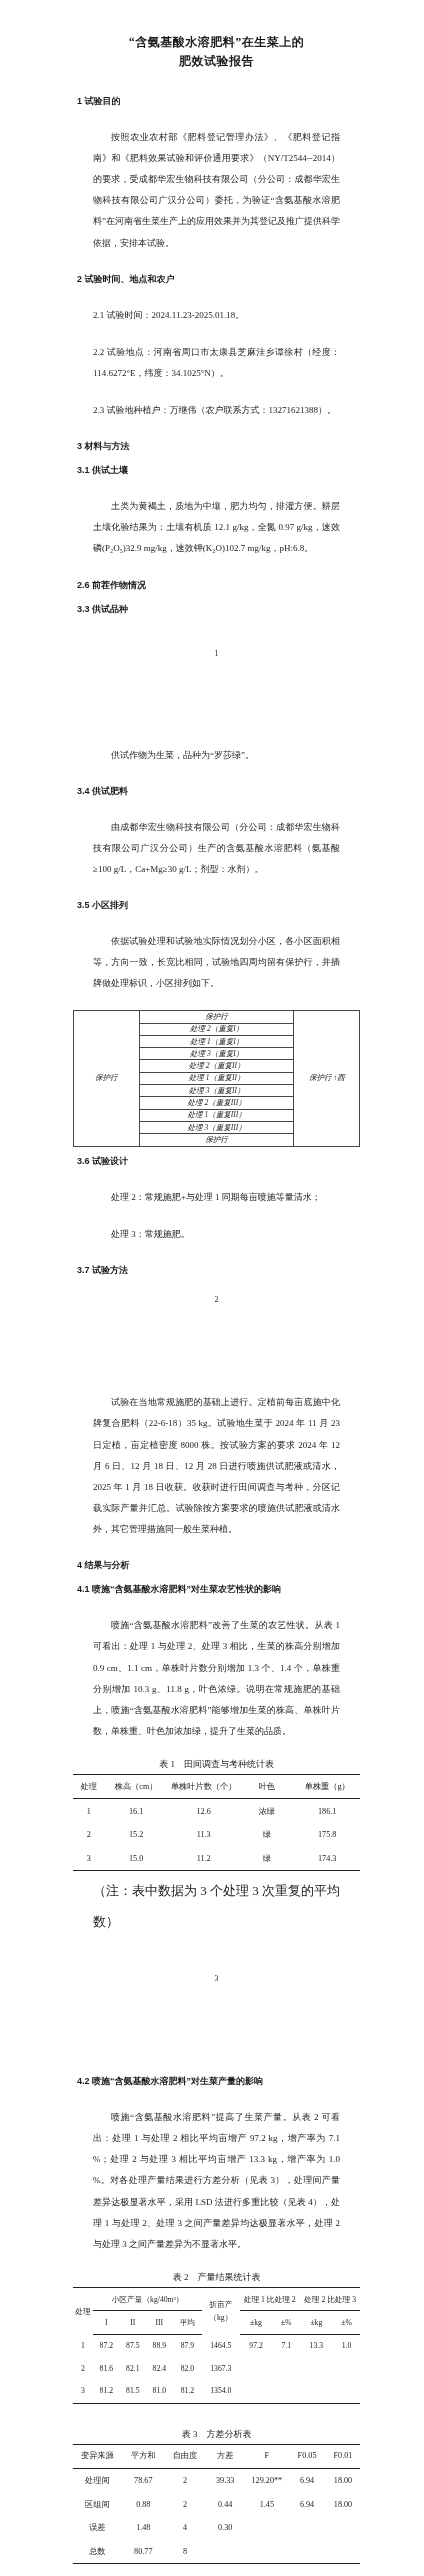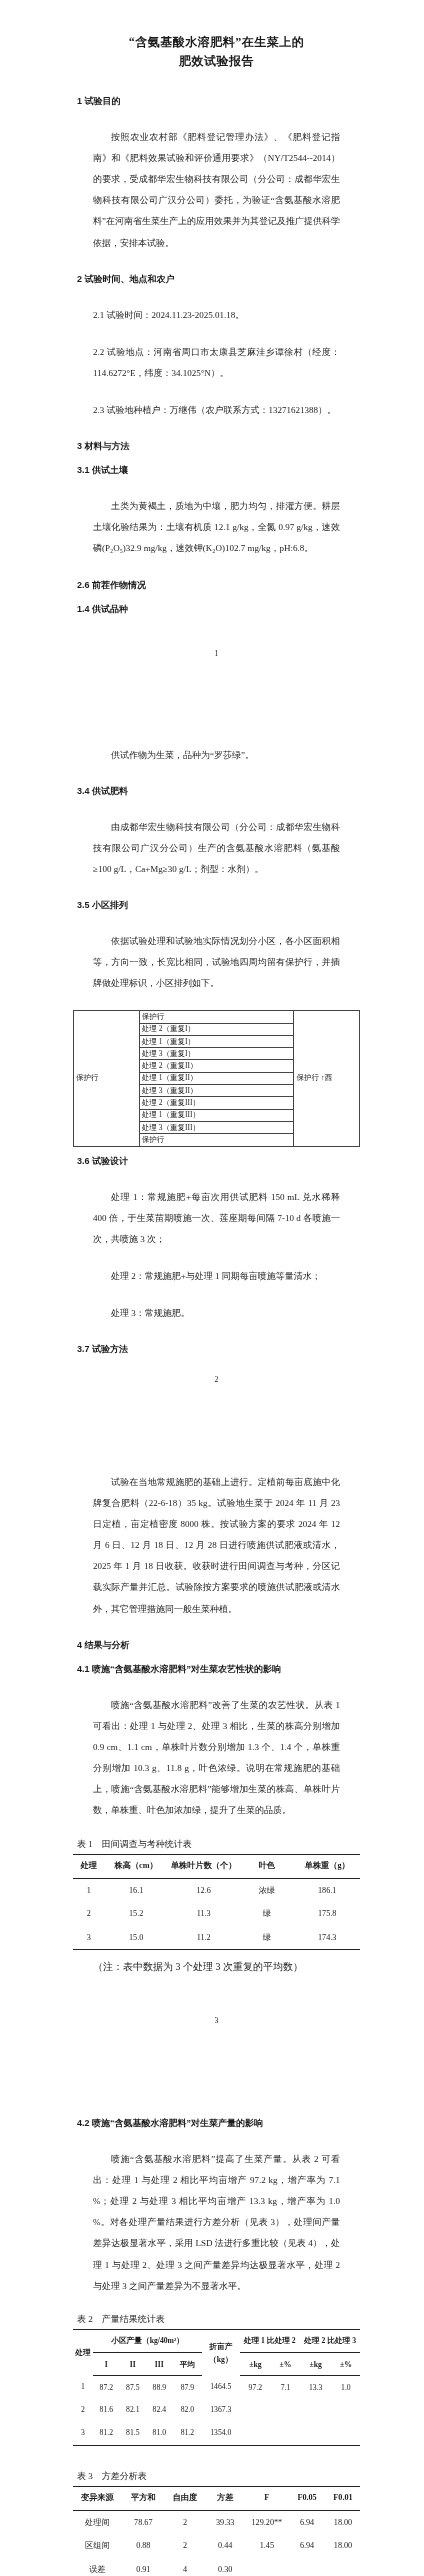--- a/index.html
+++ b/index.html
@@ -18,34 +18,34 @@
   }
   p{margin:16px;font-size:9px;line-height:2.35;text-align:justify;}
   .ind{text-indent:2em;}
   .pagenum{text-align:center;font-size:7.7px;color:#222;}
   
   .plot-table{
     border-collapse:collapse;width:103%;margin:7.2px 0 5.2px -4.1px;
     font-size:7.5px;
   }
   .plot-table td{
-    border:0.5px solid #444;height:11.3px;padding:0 2.1px;
+    border:0.5px solid #444;text-align:center;height:11.3px;padding:0 2.1px;font-style:italic;
   }
   .plot-table td.side{width:23%;border-left:0.5px solid #444;}
   
-  .cap{font-size:9px;margin:9.3px 0 3.1px;}
+  .cap{text-align:center;font-size:9px;margin:9.3px 0 3.1px;}
   table.tl{
     border-collapse:collapse;width:103%;margin:3.1px 0 3.1px -4.1px;
     border-top:1px solid #222;border-bottom:1px solid #222;font-size:8.2px;
   }
-  table.tl th{font-weight:bold;padding:4.6px 1.5px;text-align:center;line-height:1.7;word-break:break-all;}
+  table.tl th{font-weight:normal;padding:4.6px 1.5px;text-align:center;line-height:1.7;word-break:break-all;}
   table.tl td{padding:5.2px 1.5px;text-align:center;line-height:1.6;}
   table.tl thead tr:last-child th{border-bottom:0.5px solid #222;}
   th.gb{border-bottom:0.5px solid #222;}
-  .note{font-size:10px;margin-top:5.2px;}
+  .note{font-size:13px;margin-top:5.2px;}
 </style>
 </head>
 <body>
 
 <div class="doc">
 
   <div class="title">
     <span>“含氨基酸水溶肥料”在生菜上的</span><br>
     <span>肥效试验报告</span>
   </div>
@@ -57,21 +57,21 @@
   <p>2.1 试验时间：2024.11.23-2025.01.18。</p>
   <p>2.2 试验地点：河南省周口市太康县芝麻洼乡谭徐村（经度：114.6272°E，纬度：34.1025°N）。</p>
   <p>2.3 试验地种植户：万继伟（农户联系方式：13271621388）。</p>
 
   <h2>3 材料与方法</h2>
   <h2>3.1 供试土壤</h2>
   <p class="ind">土类为黄褐土，质地为中壤，肥力均匀，排灌方便。耕层土壤化验结果为：土壤有机质 12.1 g/kg，全氮 0.97 g/kg，速效磷(P₂O₅)32.9 mg/kg，速效钾(K₂O)102.7 mg/kg，pH:6.8。</p>
 
   <h2>2.6 前茬作物情况</h2>
 
-  <h2>1.4 供试品种</h2>
+  <h2>3.3 供试品种</h2>
 
   <div class="pagenum" style="margin:30px 0 87px;">1</div>
 
   <p class="ind">供试作物为生菜，品种为“罗莎绿”。</p>
 
   <h2>3.4 供试肥料</h2>
   <p class="ind">由成都华宏生物科技有限公司（分公司：成都华宏生物科技有限公司广汉分公司）生产的含氨基酸水溶肥料（氨基酸≥100 g/L，Ca+Mg≥30 g/L；剂型：水剂）。</p>
 
   <h2>3.5 小区排列</h2>
   <p class="ind">依据试验处理和试验地实际情况划分小区，各小区面积相等，方向一致，长宽比相同，试验地四周均留有保护行，并插牌做处理标识，小区排列如下。</p>
@@ -110,21 +110,20 @@
     <tr>
           <td>处理 3（重复III）</td>
         </tr>
     <tr>
           <td>保护行</td>
         </tr>
   </tbody>
     </table>
 
   <h2>3.6 试验设计</h2>
-  <p class="ind">处理 1：常规施肥+每亩次用供试肥料 150 mL 兑水稀释 400 倍，于生菜苗期喷施一次、莲座期每间隔 7-10 d 各喷施一次，共喷施 3 次；</p>
   <p class="ind">处理 2：常规施肥+与处理 1 同期每亩喷施等量清水；</p>
   <p class="ind">处理 3：常规施肥。</p>
 
   <h2>3.7 试验方法</h2>
 
   <div class="pagenum" style="margin:15.5px 0 88px;">2</div>
 
   <p class="ind">试验在当地常规施肥的基础上进行。定植前每亩底施中化牌复合肥料（22-6-18）35 kg。试验地生菜于 2024 年 11 月 23 日定植，亩定植密度 8000 株。按试验方案的要求 2024 年 12 月 6 日、12 月 18 日、12 月 28 日进行喷施供试肥液或清水，2025 年 1 月 18 日收获。收获时进行田间调查与考种，分区记载实际产量并汇总。试验除按方案要求的喷施供试肥液或清水外，其它管理措施同一般生菜种植。</p>
 
   <h2>4 结果与分析</h2>
@@ -261,21 +260,21 @@
         <td>区组间</td>
         <td>0.88</td>
         <td>2</td>
         <td>0.44</td>
         <td>1.45</td>
         <td>6.94</td>
         <td>18.00</td>
       </tr>
       <tr>
         <td>误差</td>
-        <td>0.91</td>
+        <td>1.48</td>
         <td>4</td>
         <td>0.30</td>
         <td></td>
         <td></td>
         <td></td>
       </tr>
       <tr>
         <td>总数</td>
         <td>80.77</td>
         <td>8</td>

